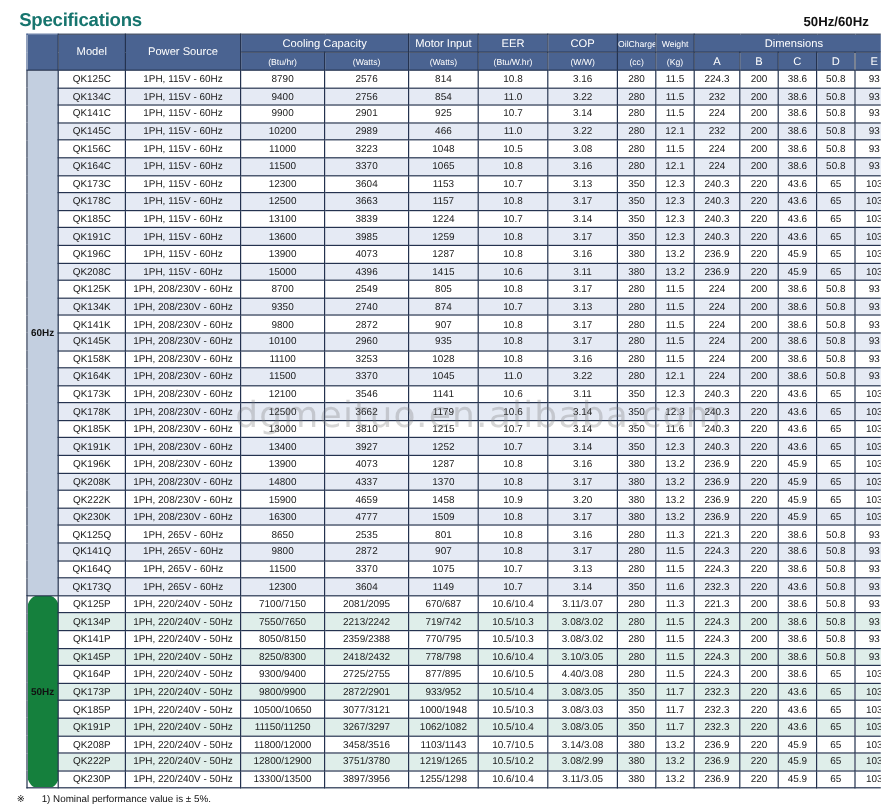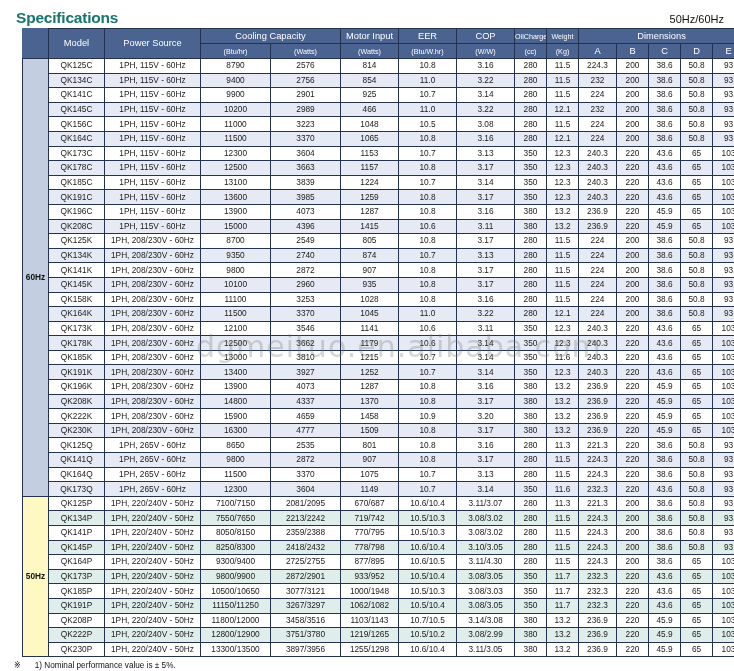--- a/index.html
+++ b/index.html
@@ -14,21 +14,21 @@
 
   
   .titlebar{
     display:flex;align-items:flex-end;justify-content:space-between;
     height:28px;padding:0 4px 2px 10px;box-sizing:border-box;
   }
   .title{
     font-size:15.5px;font-weight:bold;color:#17756e;letter-spacing:-0.2px;
     line-height:16px;
   }
-  .freqlabel{font-size:11px;font-weight:normal;color:#111;line-height:14px;text-align:right;}
+  .freqlabel{font-size:11px;font-weight:bold;color:#111;line-height:14px;text-align:right;}
 
   
   table.spec{
     border-collapse:collapse;
     width:722px;
     margin-left:16px;
     table-layout:fixed;
   }
   table.spec td,table.spec th{
     border:1px solid #24324f;
@@ -52,21 +52,21 @@
   thead th.unit{font-size:7.2px;}
   thead th.corner{background:#4a6391;border-left:1px solid #4a6391;border-top:1px solid #4a6391;}
 
   
   td.band{
     font-size:9px;font-weight:bold;color:#111;
     width:26px;
     border-left:1px solid #4a6391;
   }
   td.band60{background:#c3cfe0;}
-  td.band50{background:#fef9c3;}
+  td.band50{background:#15803d;border-radius:10px;}
 
   
   tbody td{height:13.6px;}
   tr.r-odd td.cell{background:#ffffff;}
   tr.r-even td.cell{background:#e5eaf4;}
   tbody.hz50 tr.r-odd td.cell{background:#ffffff;}
   tbody.hz50 tr.r-even td.cell{background:#dfeeea;}
 
   td.model{text-align:center;font-size:8.4px;}
   td.psrc{text-align:center;font-size:8.3px;}
@@ -719,21 +719,21 @@
           <td class="cell ">50.8</td>
           <td class="cell ">93</td>
         </tr>
         <tr class="r-odd">
           <td class="cell model">QK164P</td>
           <td class="cell psrc">1PH, 220/240V - 50Hz</td>
           <td class="cell ">9300/9400</td>
           <td class="cell ">2725/2755</td>
           <td class="cell ">877/895</td>
           <td class="cell ">10.6/10.5</td>
-          <td class="cell ">3.11/4.30</td>
+          <td class="cell ">4.40/3.08</td>
           <td class="cell ">280</td>
           <td class="cell ">11.5</td>
           <td class="cell ">224.3</td>
           <td class="cell ">200</td>
           <td class="cell ">38.6</td>
           <td class="cell ">65</td>
           <td class="cell ">103</td>
         </tr>
         <tr class="r-even">
           <td class="cell model">QK173P</td>

